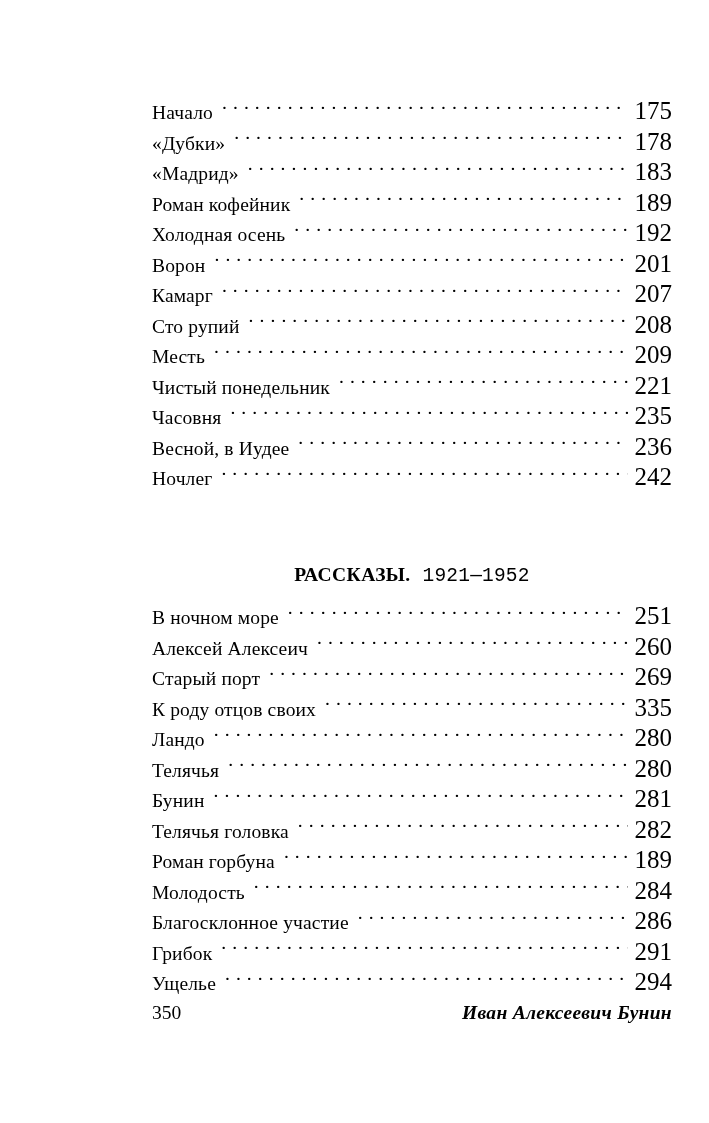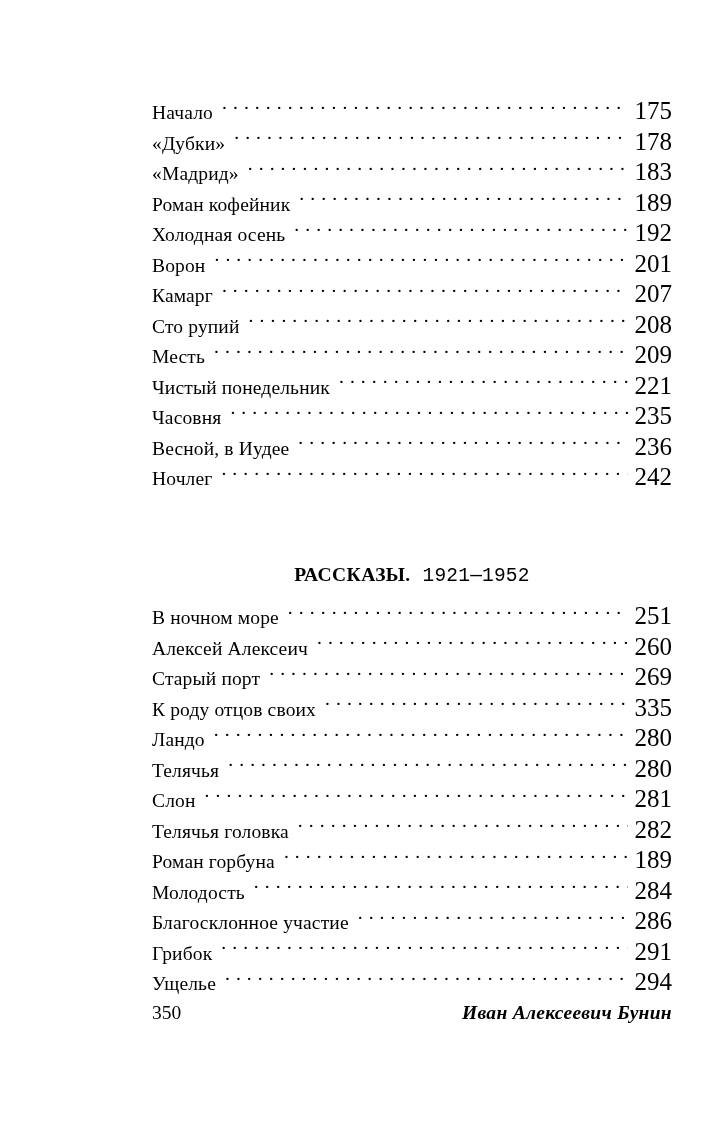--- a/index.html
+++ b/index.html
@@ -231,21 +231,21 @@
         <span class="toc-title">Ландо</span>
         <span class="toc-leader"></span>
         <span class="toc-page">280</span>
       </div>
       <div class="toc-entry">
         <span class="toc-title">Телячья</span>
         <span class="toc-leader"></span>
         <span class="toc-page">280</span>
       </div>
       <div class="toc-entry">
-        <span class="toc-title">Слон</span>
+        <span class="toc-title">Бунин</span>
         <span class="toc-leader"></span>
         <span class="toc-page">281</span>
       </div>
       <div class="toc-entry">
         <span class="toc-title">Телячья головка</span>
         <span class="toc-leader"></span>
         <span class="toc-page">282</span>
       </div>
       <div class="toc-entry">
         <span class="toc-title">Роман горбуна</span>

